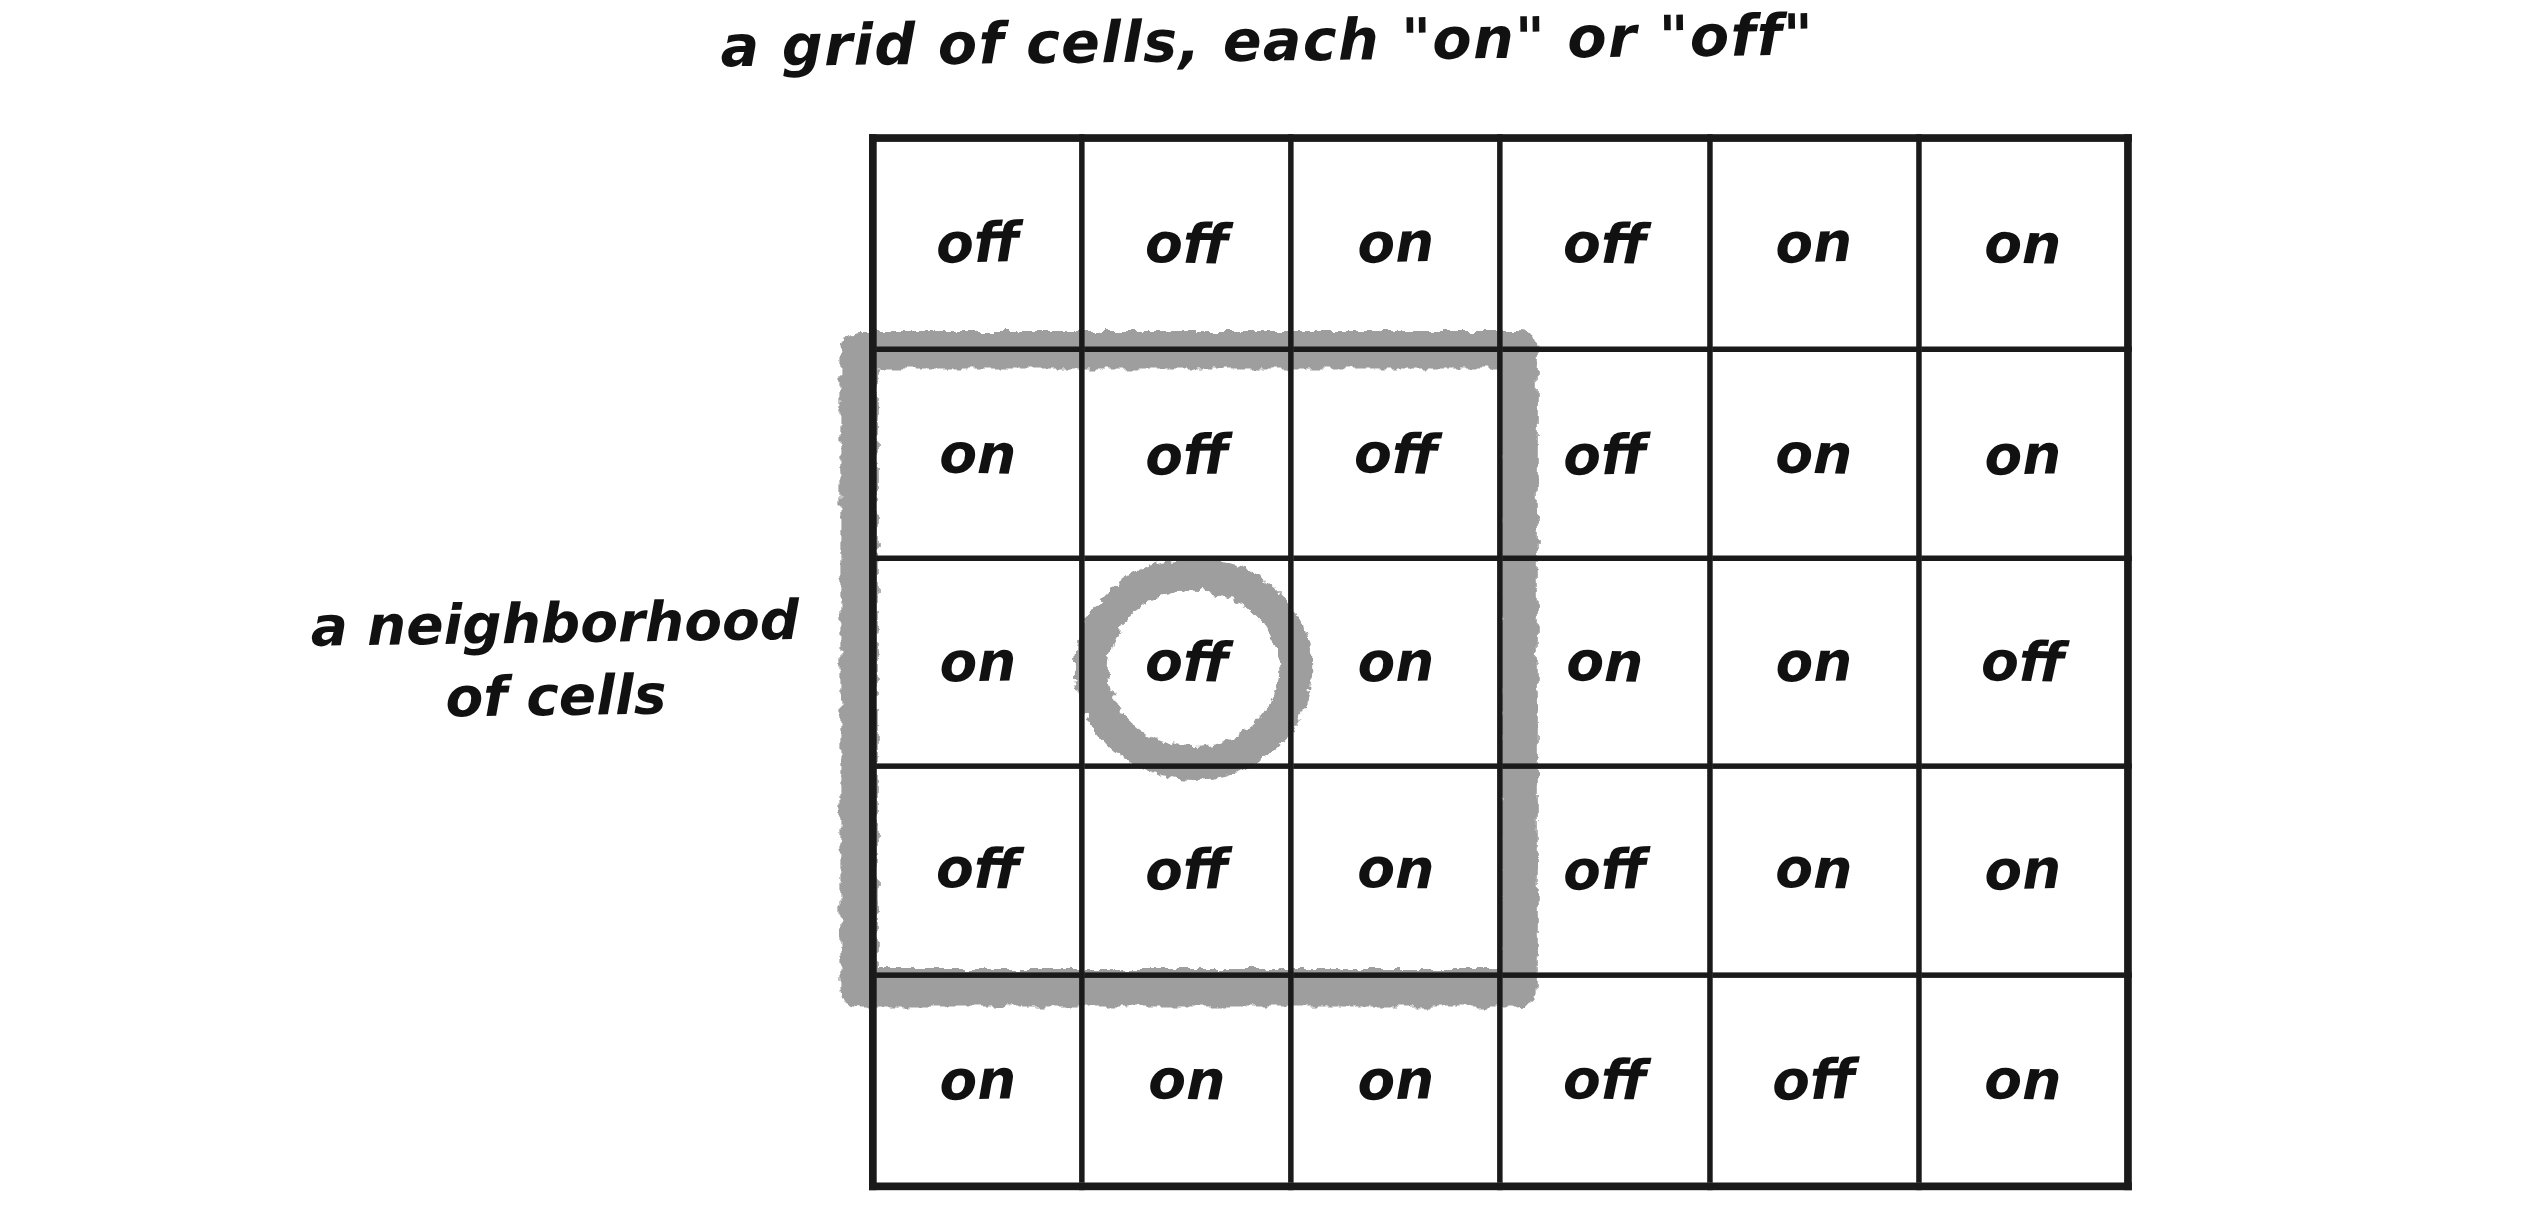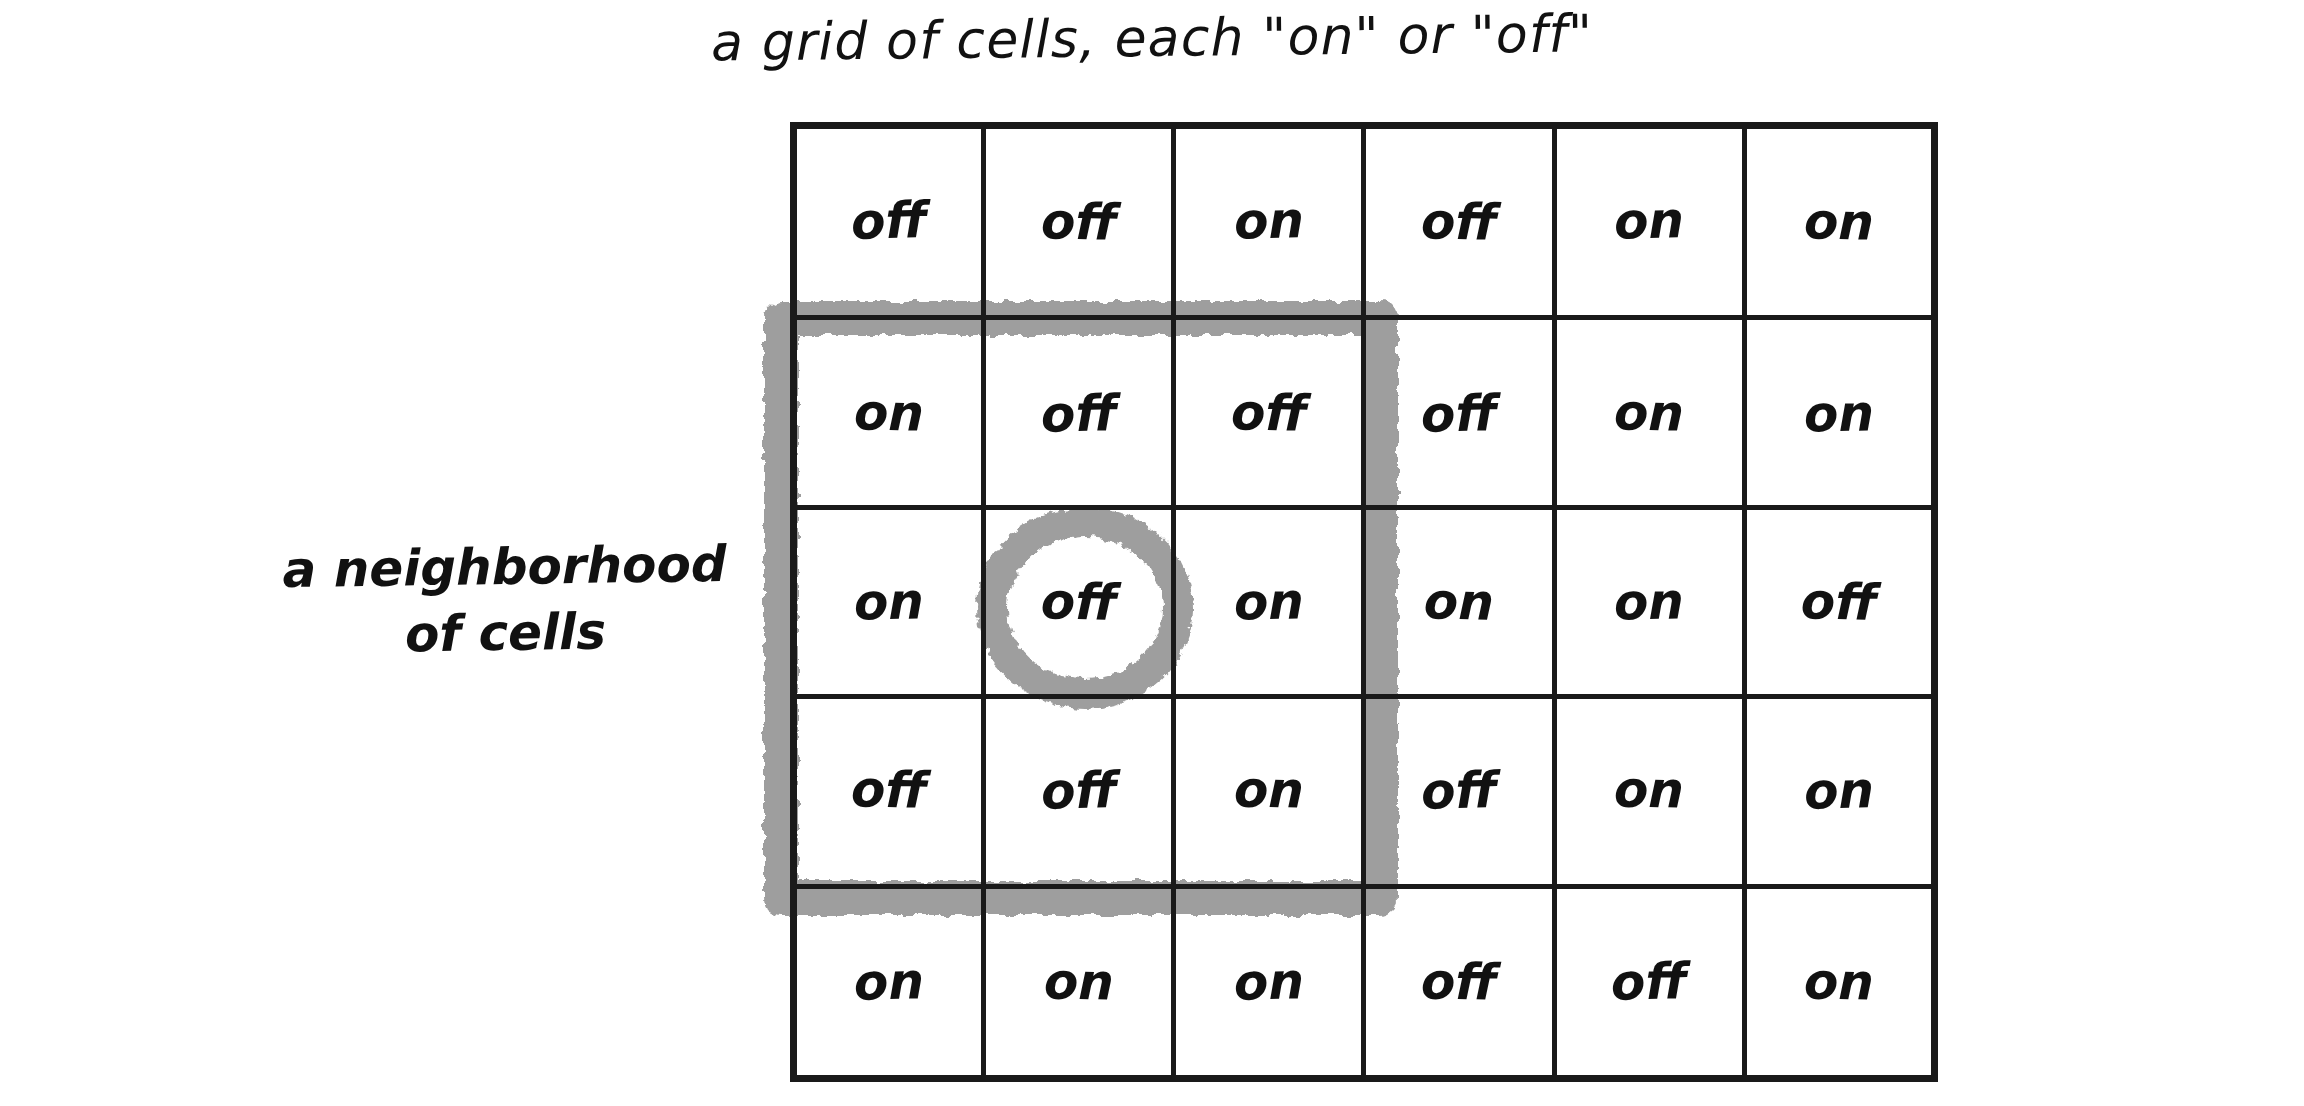--- a/index.html
+++ b/index.html
@@ -19,21 +19,21 @@
   
   #title {
     position: absolute;
     left: 0;
     top: 8px;
     width: 2304px;
     text-align: center;
     font-family: "DejaVu Sans", sans-serif;
     font-size: 52px;
     font-style: italic;
-    font-weight: 400;
+    font-weight: 700;
     letter-spacing: 1.2px;
     color: #111111;
     white-space: nowrap;
   }
   
   #title-inner {
     display: inline-block;
     transform: rotate(-0.6deg);
   }
 

